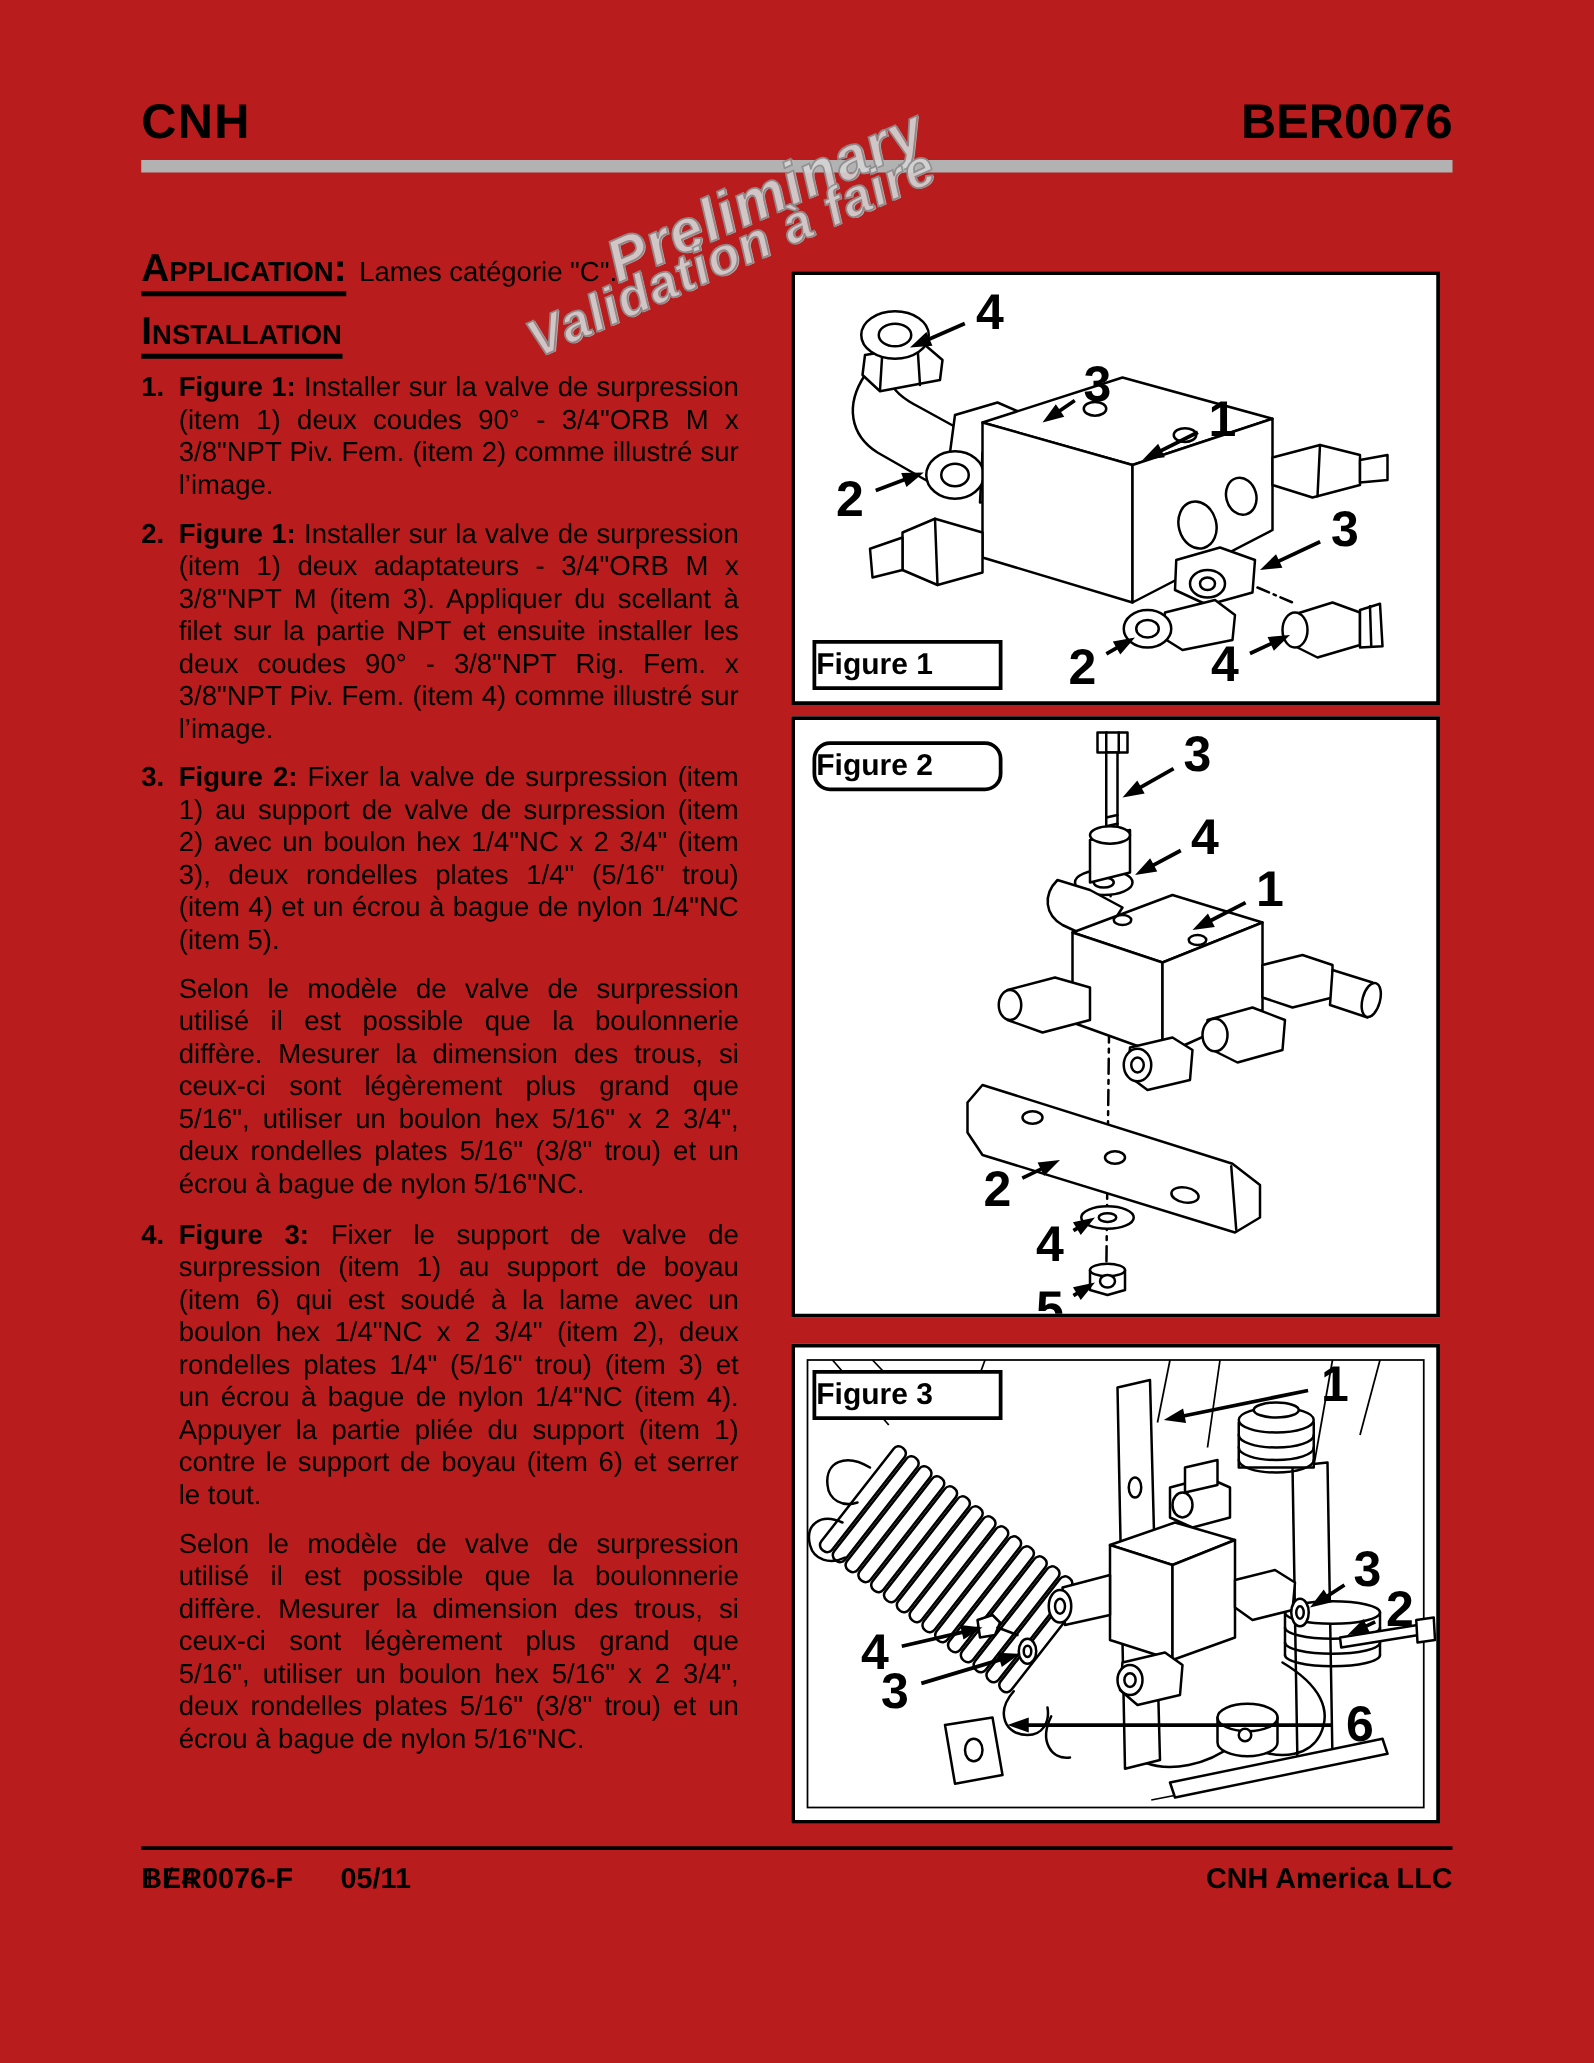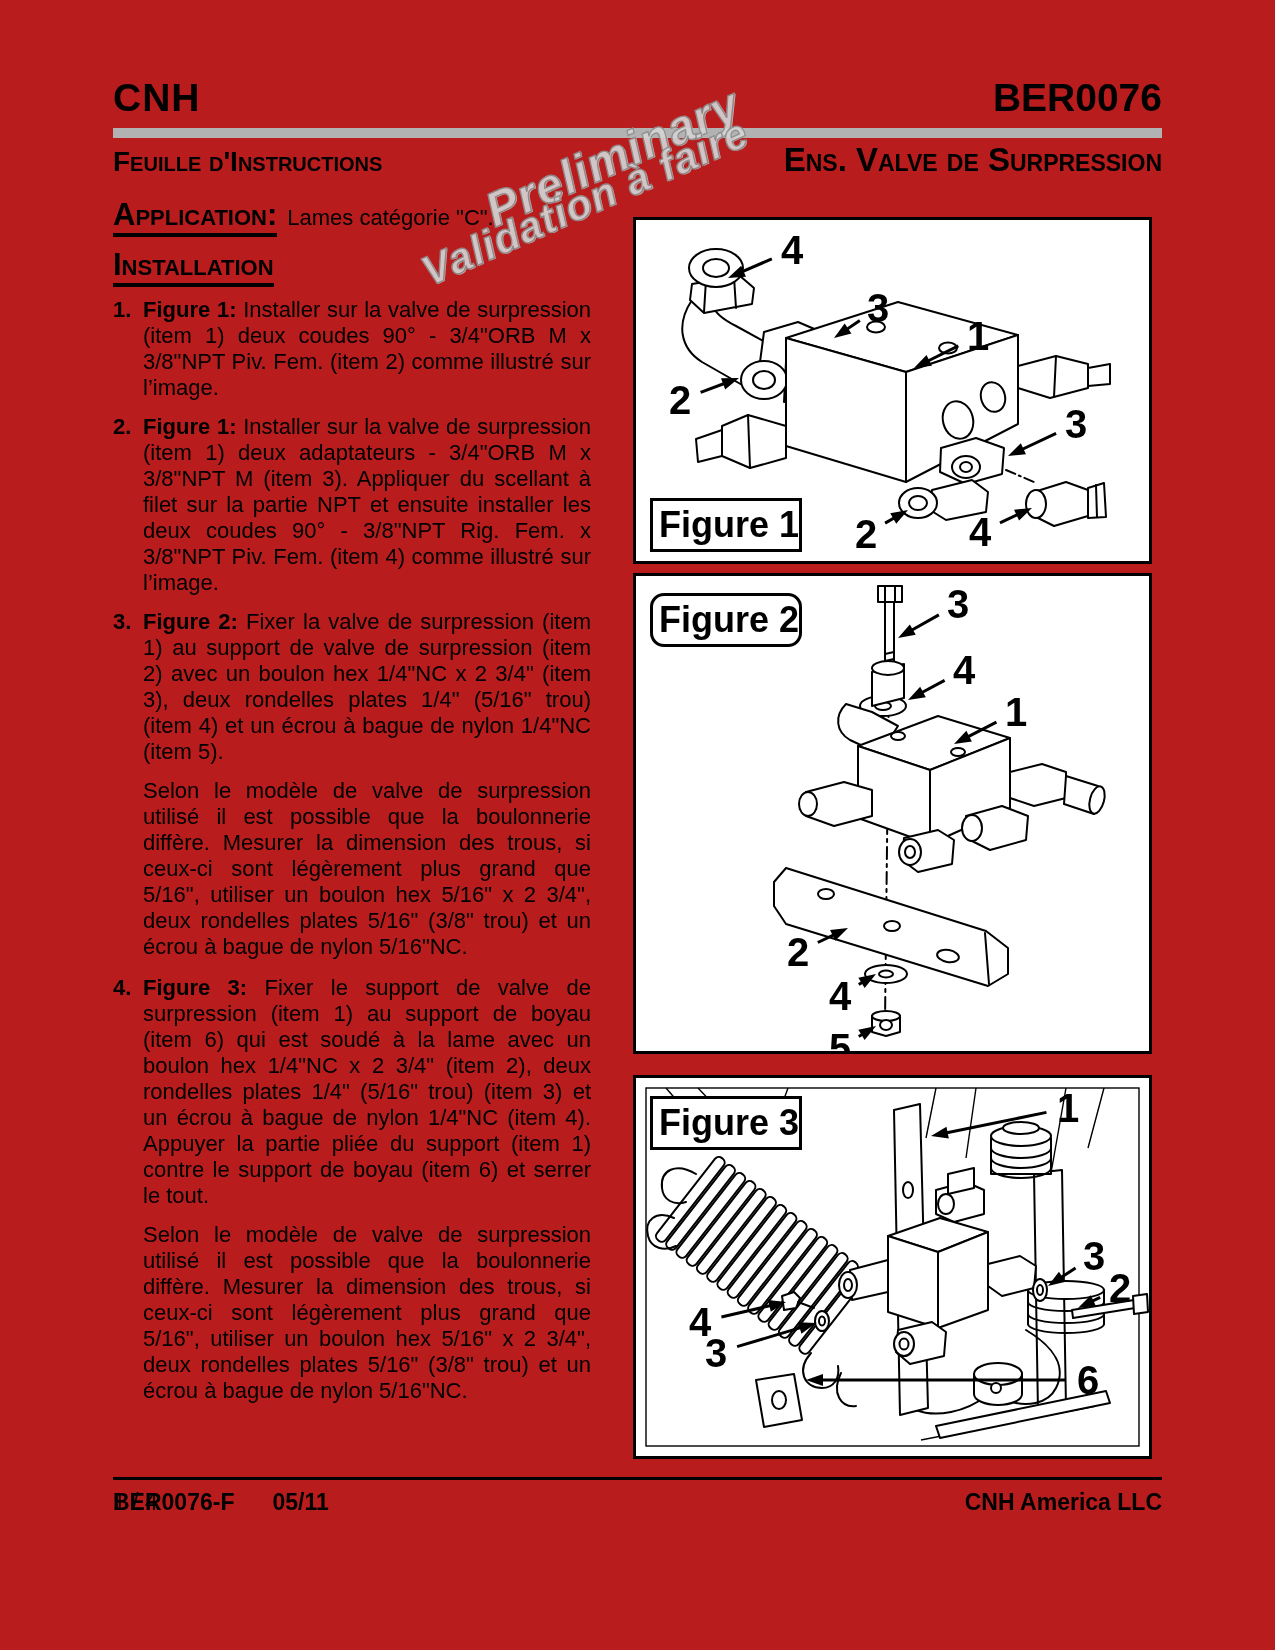--- a/index.html
+++ b/index.html
@@ -18,21 +18,21 @@
   .inst{left:113px;top:249px;}
   .steps{left:113px;top:297px;width:478px;font-size:22px;line-height:26px;}
   .step{display:flex;margin:0 0 13px 0;}
   .step .num{flex:0 0 30px;font-weight:bold;}
   .step .body{flex:1;text-align:justify;}
   .step .lead{font-weight:bold;margin-top:38px;}
   .note{margin:0 0 15px 30px;text-align:justify;}
   .fig{position:absolute;border:3px solid #000;background:#fff;}
   .fig svg{display:block;}
   .figlabel{position:absolute;border:3px solid #000;background:#fff;width:146px;
-            text-align:right;font-size:36px;font-weight:bold;padding:3px 0;z-index:4;}
+            text-align:left;font-size:24px;font-weight:bold;padding:3px 0;z-index:4;}
   .wm{position:absolute;font-style:italic;font-weight:bold;white-space:nowrap;
       color:#d4d4d4;-webkit-text-stroke:1.4px #8f8f8f;text-shadow:1px 1px 0 #bdbdbd;
       transform-origin:0 50%;letter-spacing:1px;z-index:30;pointer-events:none;opacity:.92;}
   .wm1{left:488px;top:185px;font-size:48px;transform:rotate(-24deg);}
   .wm2{left:424px;top:250px;font-size:42px;transform:rotate(-24deg);}
   .footrule{left:113px;top:1477px;width:1049px;border-top:3px solid #000;}
   .foot{top:1489px;left:113px;width:1049px;font-size:23px;}
   .foot .fl{position:absolute;left:0;font-weight:bold;}
   .foot .fl .date{margin-left:38px;}
   .foot .fc{position:absolute;left:0;width:100%;text-align:left;font-weight:normal;}
@@ -40,22 +40,20 @@
   .co-num{font-weight:bold;font-size:40px;font-family:"Liberation Sans",sans-serif;}
 </style>
 </head>
 <body>
 
 <div class="page">
 
   <div class="abs brand">CNH</div>
   <div class="abs docnum">BER0076</div>
   <div class="abs grayrule"></div>
-  <div class="abs sub-left">Feuille d'Instructions</div>
-  <div class="abs sub-right">Ens. Valve de Surpression</div>
 
   <div class="wm wm1">Preliminary</div>
   <div class="wm wm2">Validation à faire</div>
 
   <div class="abs app-line">
     <span class="h1">Application:</span><span class="app-text">Lames catégorie "C".</span>
   </div>
 
   <div class="abs inst">
     <span class="h1">Installation</span>

